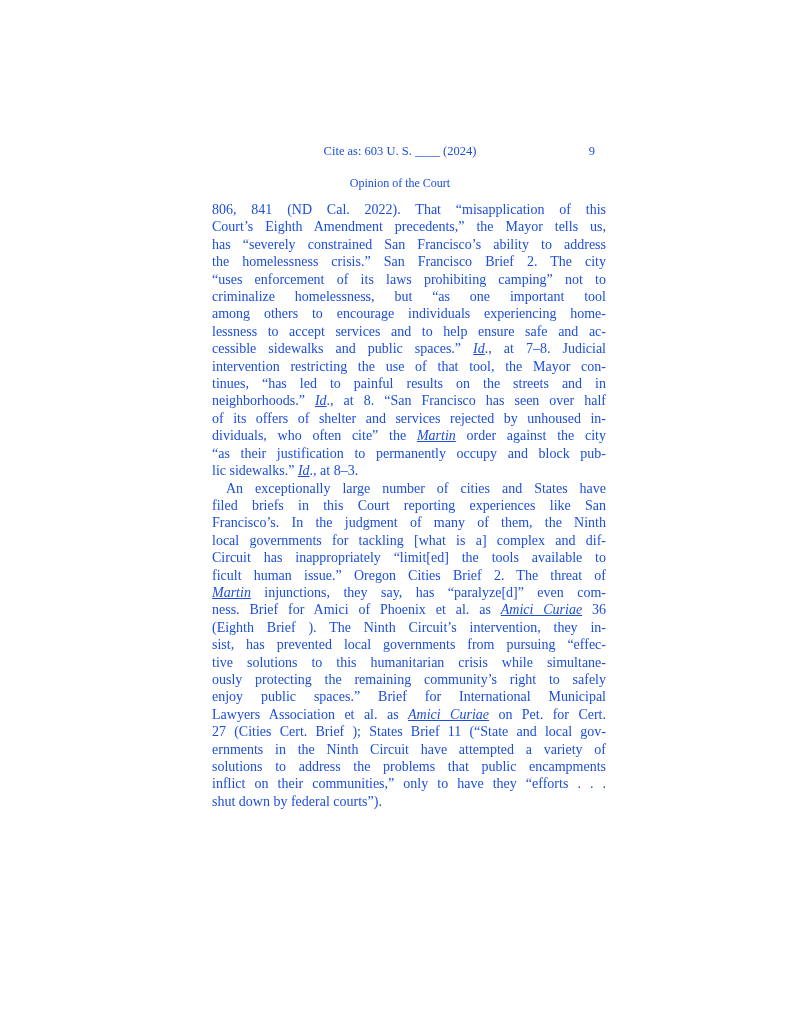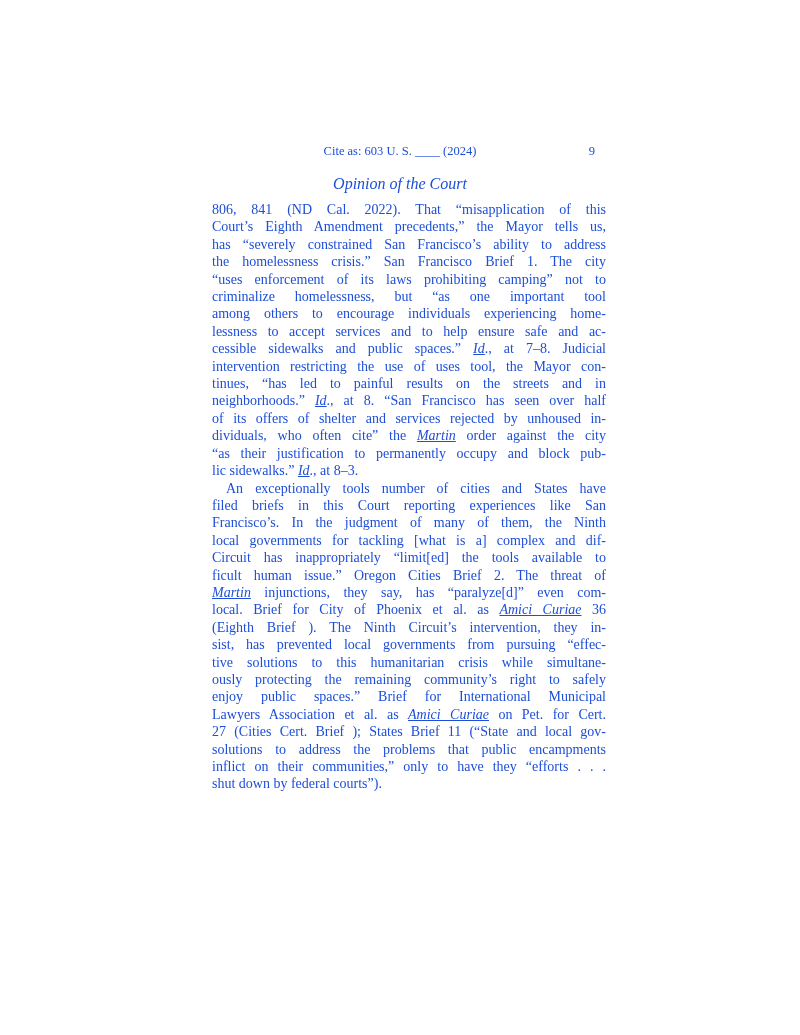--- a/index.html
+++ b/index.html
@@ -29,24 +29,23 @@
     position: absolute;
     top: 0;
     right: 2px;
     font-size: 12.5px;
   }
   .section-head {
     position: absolute;
     top: 176px;
     left: 203px;
     width: 394px;
-    font-size: 16px;
+    font-size: 12px;
     line-height: 15px;
     text-align: center;
-    font-style: italic;
   }
   .opinion-body {
     position: absolute;
     top: 201px;
     left: 212px;
     width: 394px;
     font-size: 14px;
     line-height: 17.4px;
   }
   .line {
@@ -71,45 +70,46 @@
 <div class="page">
   <header class="page-header">
     <span>Cite as:  603 U. S. ____ (2024)</span>
     <span class="page-number">9</span>
   </header>
   <div class="section-head">Opinion of the Court</div>
   <main class="opinion-body">
       <div class="line just"><span>806, 841 (ND Cal. 2022).  That “misapplication of this</span></div>
       <div class="line just"><span>Court’s Eighth Amendment precedents,” the Mayor tells us,</span></div>
       <div class="line just"><span>has “severely constrained San Francisco’s ability to address</span></div>
-      <div class="line just"><span>the homelessness crisis.”  San Francisco Brief 1.  The city</span></div>
+      <div class="line just"><span>the homelessness crisis.”  San Francisco Brief 2.  The city</span></div>
       <div class="line just"><span>“uses enforcement of its laws prohibiting camping” not to</span></div>
       <div class="line just"><span>criminalize homelessness, but “as one important tool</span></div>
       <div class="line just"><span>among others to encourage individuals experiencing home-</span></div>
       <div class="line just"><span>lessness to accept services and to help ensure safe and ac-</span></div>
       <div class="line just"><span>cessible sidewalks and public spaces.”  </span><span class="it">Id</span><span>., at 7–8.  Judicial</span></div>
-      <div class="line just"><span>intervention restricting the use of uses tool, the Mayor con-</span></div>
+      <div class="line just"><span>intervention restricting the use of that tool, the Mayor con-</span></div>
       <div class="line just"><span>tinues, “has led to painful results on the streets and in</span></div>
       <div class="line just"><span>neighborhoods.”  </span><span class="it">Id</span><span>., at 8.  “San Francisco has seen over half</span></div>
       <div class="line just"><span>of its offers of shelter and services rejected by unhoused in-</span></div>
       <div class="line just"><span>dividuals, who often cite” the </span><span class="it">Martin</span><span> order against the city</span></div>
       <div class="line just"><span>“as their justification to permanently occupy and block pub-</span></div>
       <div class="line"><span>lic sidewalks.”  </span><span class="it">Id</span><span>., at 8–3.</span></div>
-      <div class="line just indent"><span>An exceptionally tools number of cities and States have</span></div>
+      <div class="line just indent"><span>An exceptionally large number of cities and States have</span></div>
       <div class="line just"><span>filed briefs in this Court reporting experiences like San</span></div>
       <div class="line just"><span>Francisco’s.  In the judgment of many of them, the Ninth</span></div>
       <div class="line just"><span>local governments for tackling [what is a] complex and dif-</span></div>
       <div class="line just"><span>Circuit has inappropriately “limit[ed] the tools available to</span></div>
       <div class="line just"><span>ficult human issue.”  Oregon Cities Brief 2.  The threat of</span></div>
       <div class="line just"><span class="it">Martin</span><span> injunctions, they say, has “paralyze[d]” even com-</span></div>
-      <div class="line just"><span>local.  Brief for City of Phoenix et al. as </span><span class="it">Amici Curiae</span><span> 36</span></div>
+      <div class="line just"><span>ness.  Brief for Amici of Phoenix et al. as </span><span class="it">Amici Curiae</span><span> 36</span></div>
       <div class="line just"><span>(Eighth Brief ).  The Ninth Circuit’s intervention, they in-</span></div>
       <div class="line just"><span>sist, has prevented local governments from pursuing “effec-</span></div>
       <div class="line just"><span>tive solutions to this humanitarian crisis while simultane-</span></div>
       <div class="line just"><span>ously protecting the remaining community’s right to safely</span></div>
       <div class="line just"><span>enjoy public spaces.”  Brief for International Municipal</span></div>
       <div class="line just"><span>Lawyers Association et al. as </span><span class="it">Amici Curiae</span><span> on Pet. for Cert.</span></div>
       <div class="line just"><span>27 (Cities Cert. Brief ); States Brief 11 (“State and local gov-</span></div>
+      <div class="line just"><span>ernments in the Ninth Circuit have attempted a variety of</span></div>
       <div class="line just"><span>solutions to address the problems that public encampments</span></div>
       <div class="line just"><span>inflict on their communities,” only to have they “efforts . . .</span></div>
       <div class="line"><span>shut down by federal courts”).</span></div>
     </main>
 </div>
 
 </body></html>

